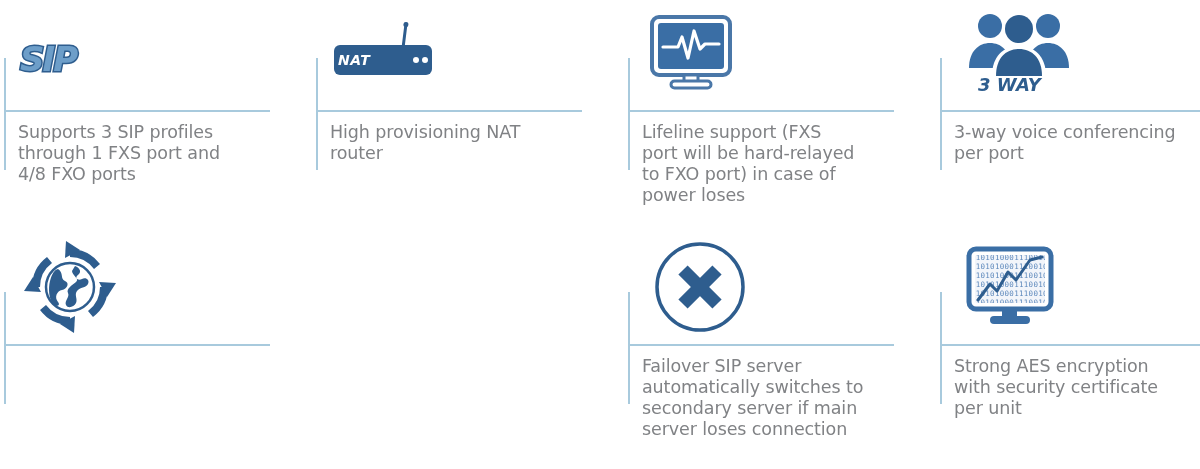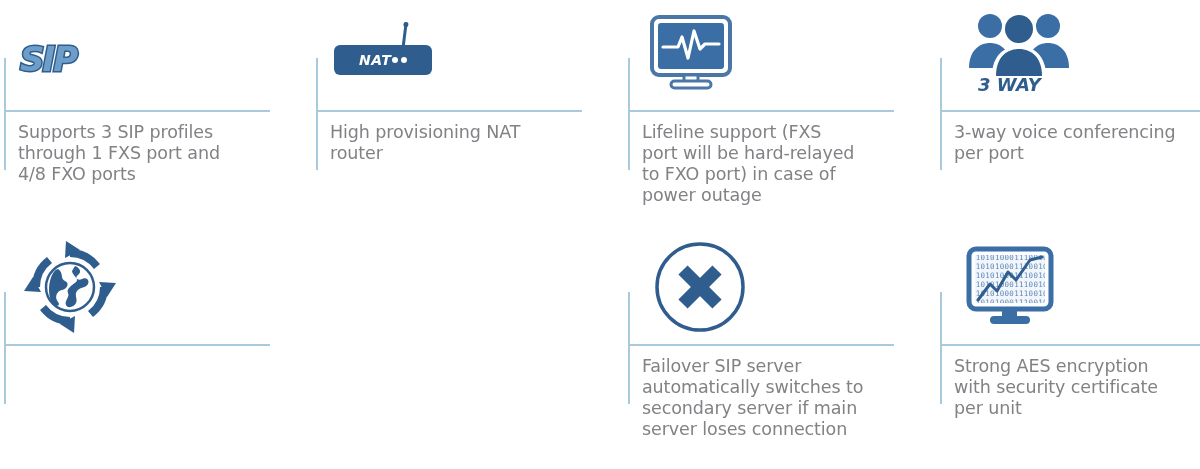--- a/index.html
+++ b/index.html
@@ -101,21 +101,21 @@
   .nat-wrap { position: relative; width: 120px; height: 60px; left: 8px; }
   .nat-body {
     position: absolute;
     left: 0; top: 22px;
     width: 98px; height: 30px;
     background: #2e5d8e;
     border-radius: 6px;
     display: flex;
     align-items: center;
     justify-content: space-between;
-    padding: 0 25px;
+    padding: 0 4px;
     box-sizing: border-box;
   }
   .nat-label {
     color: #ffffff;
     font-size: 14px;
     font-weight: bold;
     font-style: italic;
     letter-spacing: 0.5px;
     font-family: "DejaVu Sans", sans-serif;
   }
@@ -201,21 +201,21 @@
         <rect x="4" y="4" width="78" height="58" rx="7" ry="7" fill="#ffffff" stroke="#4a77a8" stroke-width="4"></rect>
         <rect x="10" y="10" width="66" height="46" rx="3" ry="3" fill="#3a6ea5"></rect>
         <polyline points="15,34 30,34 34,24 40,45 46,18 52,36 57,31 71,31" fill="none" stroke="#ffffff" stroke-width="3.2" stroke-linejoin="round" stroke-linecap="round"></polyline>
         <rect x="36" y="62" width="14" height="8" fill="#ffffff" stroke="#4a77a8" stroke-width="3"></rect>
         <rect x="23" y="68" width="40" height="7" rx="3.5" ry="3.5" fill="#ffffff" stroke="#4a77a8" stroke-width="3"></rect>
       </svg>
     </div>
     <div class="caption">Lifeline support (FXS
 port will be hard-relayed
 to FXO port) in case of
-power outage</div>
+power loses</div>
   </div>
 
   <div class="cell r0 c3">
     <div class="vrule"></div>
     <div class="hrule"></div>
     <div class="icon-area center-block">
       <svg class="svg-icon ico-people" width="110" height="66" viewBox="0 0 110 66">
 
         <circle cx="26" cy="16" r="12" fill="#3a6ea5"></circle>
         <path d="M5 58 C5 41 15 33 26 33 C37 33 47 41 47 58 Z" fill="#3a6ea5"></path>

